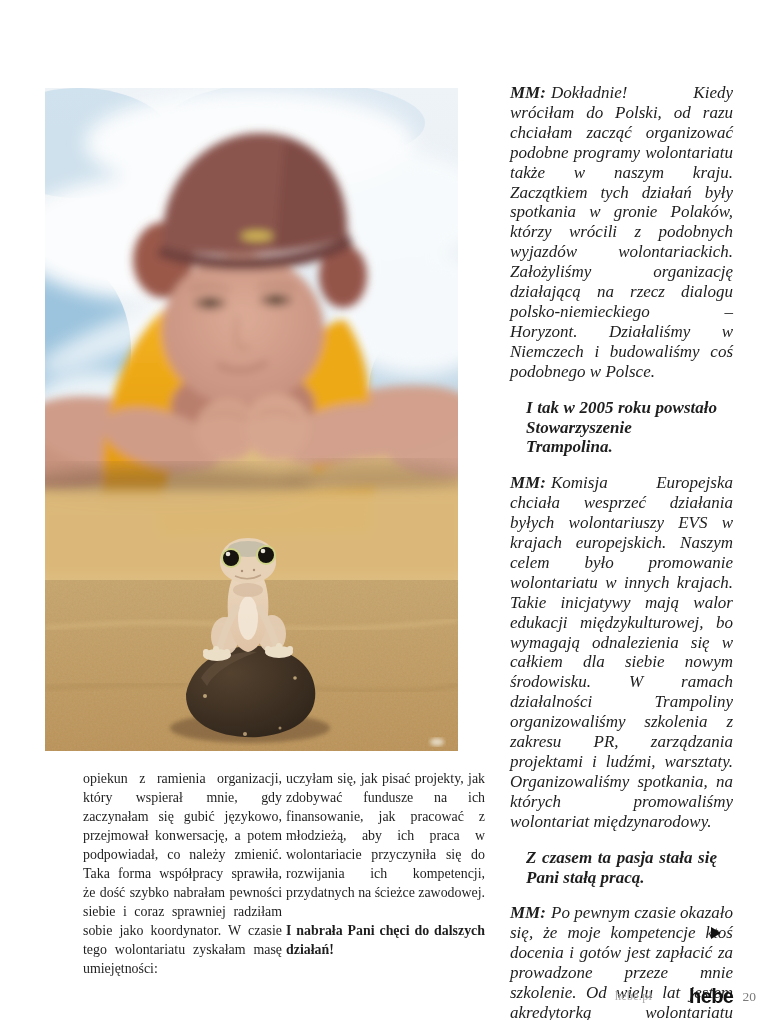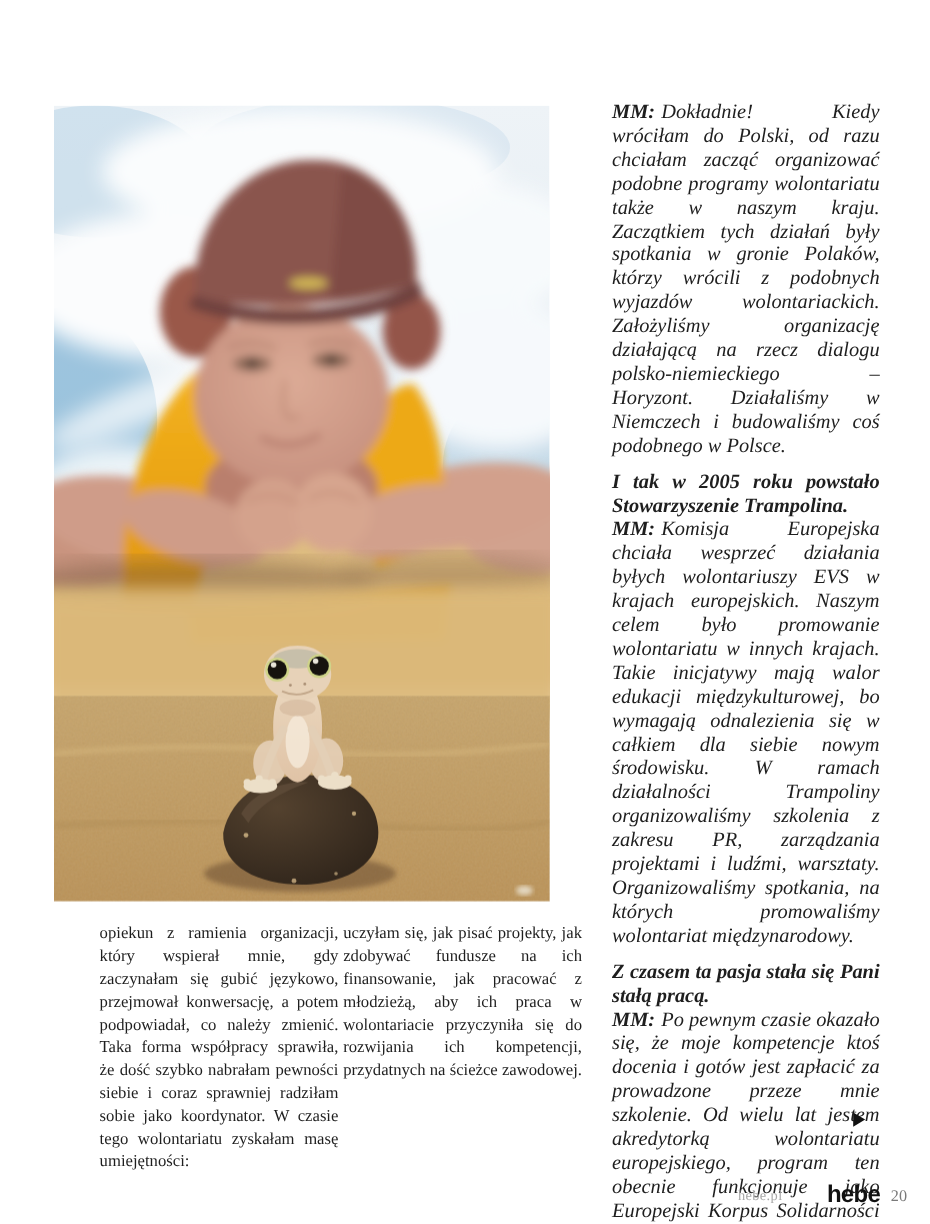--- a/index.html
+++ b/index.html
@@ -12,21 +12,21 @@
   }
   .photo svg{display:block;width:100%;height:100%;}
 
   .right-col{
     position:absolute;left:510px;top:83px;width:223px;
     font-size:17px;line-height:19.9px;text-align:justify;
     -webkit-hyphens:auto;hyphens:auto;font-style:italic;
   }
   .right-col .block{margin:0 0 10px 0;}
   .right-col .block:last-child{margin-bottom:0;}
-  .qa-heading{font-weight:bold;margin:0;}
+  .qa-heading{font-weight:bold;margin:16px;}
   .body-p{margin:0;}
   b.lead{margin-right:0.30em;}
 
   .bottom-cols{
     position:absolute;left:83px;top:769px;width:412px;display:flex;gap:4px;
     font-size:13.9px;line-height:19px;text-align:justify;
     -webkit-hyphens:auto;hyphens:auto;
   }
   .bottom-cols .col{width:199px;}
   .bottom-cols .col p{margin:0;}
@@ -243,20 +243,21 @@
       <p class="qa-heading">Na czym polega ta pasja?</p>
     </div>
   </div>
 
   <div class="bottom-cols">
     <div class="col">
       <p>opiekun z ramienia organizacji, który wspierał mnie, gdy zaczynałam się gubić językowo, przejmował konwersację, a potem podpowiadał, co należy zmienić. Taka forma współpracy sprawiła, że dość szybko nabrałam pewności siebie i coraz sprawniej radziłam sobie jako koordynator. W czasie tego wolontariatu zyskałam masę umiejętności:</p>
     </div>
     <div class="col">
       <p>uczyłam się, jak pisać projekty, jak zdobywać fundusze na ich finansowanie, jak pracować z młodzieżą, aby ich praca w wolontariacie przyczyniła się do rozwijania ich kompetencji, przydatnych na ścieżce zawodowej.</p>
+      <p class="bold-followup">I nabrała Pani chęci do dalszych działań!</p>
     </div>
   </div>
 
   <div class="continue-arrow"></div>
 
   <div class="footer">
     <span class="site">hebe.pl</span>
     <span class="brand">hebe</span>
     <span class="pagenum">20</span>
   </div>

